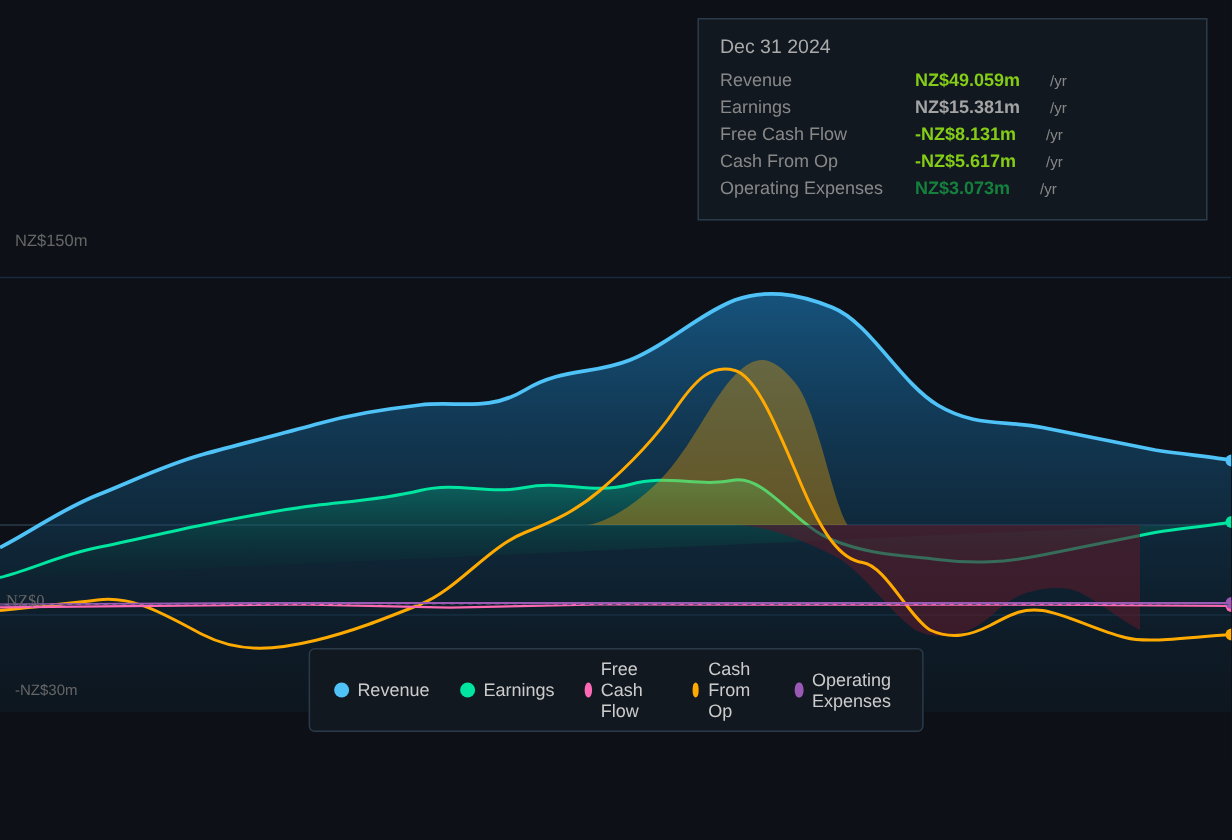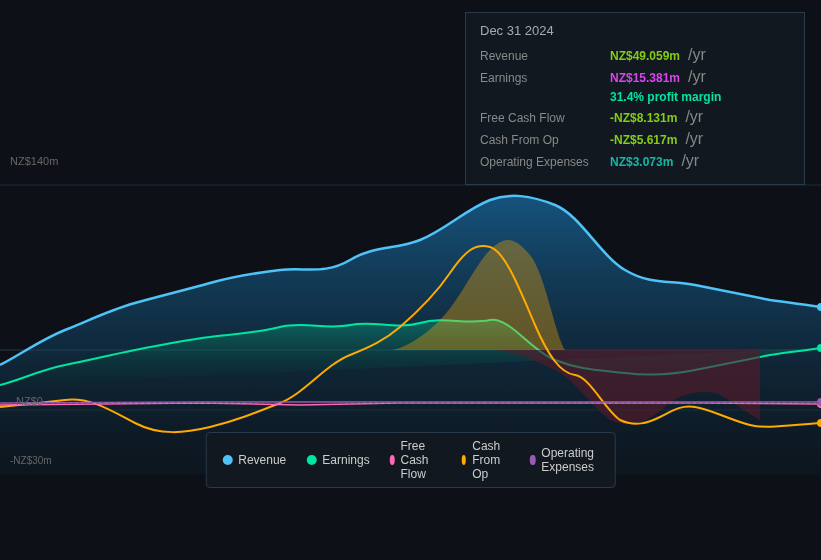--- a/index.html
+++ b/index.html
@@ -48,28 +48,28 @@
       color: #888;
       width: 130px;
       flex-shrink: 0;
     }
 
     .info-value {
       font-weight: bold;
     }
 
     .info-value.blue { color: #84cc16; }
-    .info-value.green { color: #d946ef; }
+    .info-value.green { color: #a3a3a3; }
     .info-value.red { color: #84cc16; }
-    .info-value.purple { color: #14b8a6; }
+    .info-value.purple { color: #15803d; }
 
     .info-unit {
       color: #888;
-      font-size: 16px;
-      margin-left: 8px;
+      font-size: 10px;
+      margin-left: 20px;
     }
 
     .profit-margin-row {
       display: flex;
       align-items: baseline;
       margin-bottom: 4px;
       font-size: 12px;
       padding-left: 130px;
     }
 
@@ -162,44 +162,41 @@
       <span class="info-value blue">NZ$49.059m</span>
       <span class="info-unit">/yr</span>
     </div>
 
     <div class="info-row">
       <span class="info-label">Earnings</span>
       <span class="info-value green">NZ$15.381m</span>
       <span class="info-unit">/yr</span>
     </div>
 
-    <div class="profit-margin-row">
-      <span class="profit-badge">31.4% profit margin</span>
-    </div>
 
     <div class="info-row">
       <span class="info-label">Free Cash Flow</span>
       <span class="info-value red">-NZ$8.131m</span>
       <span class="info-unit">/yr</span>
     </div>
 
     <div class="info-row">
       <span class="info-label">Cash From Op</span>
       <span class="info-value red">-NZ$5.617m</span>
       <span class="info-unit">/yr</span>
     </div>
 
     <div class="info-row">
       <span class="info-label">Operating Expenses</span>
       <span class="info-value purple">NZ$3.073m</span>
       <span class="info-unit">/yr</span>
     </div>
   </div>
 
-  <div class="y-label top">NZ$140m</div>
+  <div class="y-label top">NZ$150m</div>
 
   <svg class="chart-svg" viewBox="0 0 821 320" preserveAspectRatio="none">
     <defs>
       <linearGradient id="blueGrad" x1="0" y1="0" x2="0" y2="1">
         <stop offset="0%" stop-color="#1a6fa8" stop-opacity="0.7"></stop>
         <stop offset="100%" stop-color="#0d2a3d" stop-opacity="0.2"></stop>
       </linearGradient>
       <linearGradient id="greenGrad" x1="0" y1="0" x2="0" y2="1">
         <stop offset="0%" stop-color="#00e5a0" stop-opacity="0.3"></stop>
         <stop offset="100%" stop-color="#003322" stop-opacity="0.1"></stop>
@@ -242,21 +239,21 @@
     <circle cx="821" cy="249" r="4" fill="#ff69b4"></circle>
 
     <path d="M 0,248 L 200,247 L 400,247 L 600,247 L 821,247" fill="none" stroke="#9b59b6" stroke-width="1.5" clip-path="url(#chartClip)"></path>
 
     <circle cx="821" cy="247" r="4" fill="#9b59b6"></circle>
 
     <line x1="0" y1="248" x2="821" y2="248" stroke="#3a4a5a" stroke-width="0.5" stroke-dasharray="3,3"></line>
 
   </svg>
 
-  <div style="position:absolute; top:395px; left:16px; font-size:11px; color:#666;">NZ$0</div>
+  <div style="position:absolute; top:395px; left:4px; font-size:11px; color:#666;font-family:Liberation Serif, serif;">NZ$0</div>
 
   <div style="position:absolute; top:455px; left:10px; font-size:10px; color:#666;">-NZ$30m</div>
 
 
   <div class="legend">
     <div class="legend-item">
       <div class="legend-dot dot-blue"></div>
       <span>Revenue</span>
     </div>
     <div class="legend-item">

